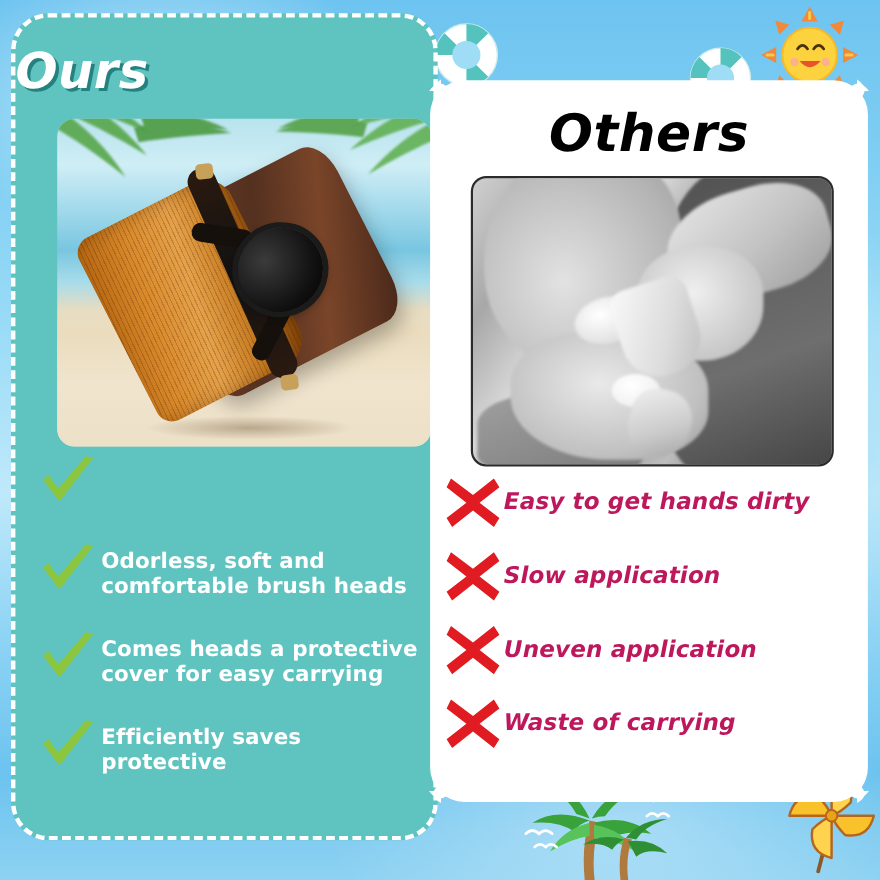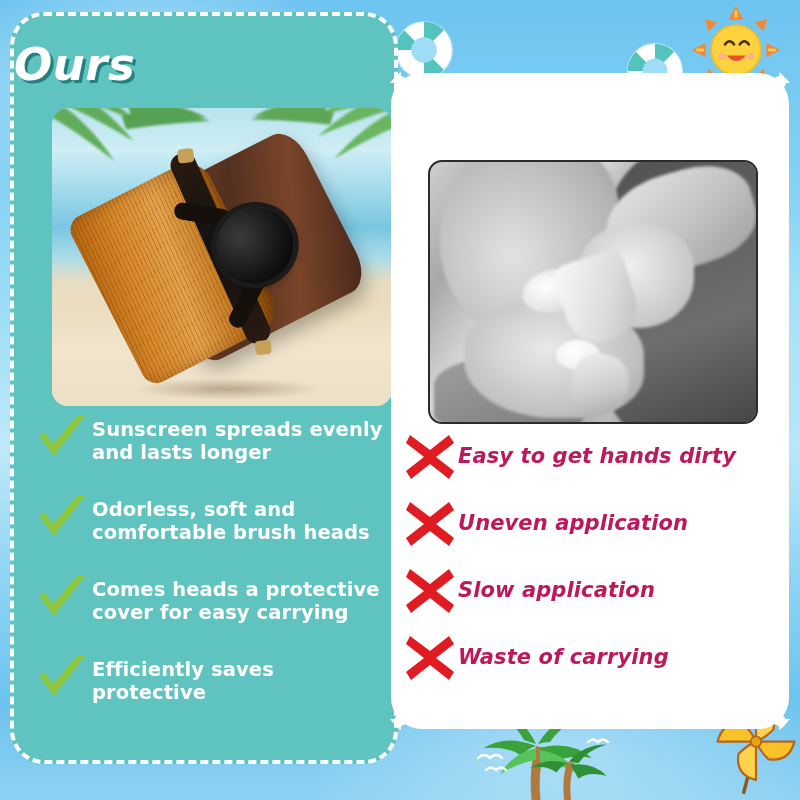--- a/index.html
+++ b/index.html
@@ -517,21 +517,20 @@
       </div>
       <div class="brush-shadow"></div>
     </div>
 
     <div class="benefits">
 
       <div class="benefit-row">
         <svg class="check-icon" viewBox="0 0 52 46">
           <path d="M3 22 L18 42 L49 2 L42 1 L17 30 L8 18 Z" fill="#8cc63e"></path>
         </svg>
-        <div class="benefit-text">Sunscreen spreads evenly and lasts longer</div>
       </div>
 
       <div class="benefit-row">
         <svg class="check-icon" viewBox="0 0 52 46">
           <path d="M3 22 L18 42 L49 2 L42 1 L17 30 L8 18 Z" fill="#8cc63e"></path>
         </svg>
         <div class="benefit-text">Odorless, soft and comfortable brush heads</div>
       </div>
 
       <div class="benefit-row">
@@ -559,20 +558,21 @@
     <svg class="scallop sc-bottom" viewBox="0 0 400 14" preserveAspectRatio="none">
       <path d="M0 0 Q10 14 20 0 Q30 14 40 0 Q50 14 60 0 Q70 14 80 0 Q90 14 100 0 Q110 14 120 0 Q130 14 140 0 Q150 14 160 0 Q170 14 180 0 Q190 14 200 0 Q210 14 220 0 Q230 14 240 0 Q250 14 260 0 Q270 14 280 0 Q290 14 300 0 Q310 14 320 0 Q330 14 340 0 Q350 14 360 0 Q370 14 380 0 Q390 14 400 0 Z" fill="#ffffff"></path>
     </svg>
     <svg class="scallop sc-left" viewBox="0 0 14 658" preserveAspectRatio="none">
       <path d="M14 0 Q0 10 14 20 Q0 30 14 40 Q0 50 14 60 Q0 70 14 80 Q0 90 14 100 Q0 110 14 120 Q0 130 14 140 Q0 150 14 160 Q0 170 14 180 Q0 190 14 200 Q0 210 14 220 Q0 230 14 240 Q0 250 14 260 Q0 270 14 280 Q0 290 14 300 Q0 310 14 320 Q0 330 14 340 Q0 350 14 360 Q0 370 14 380 Q0 390 14 400 Q0 410 14 420 Q0 430 14 440 Q0 450 14 460 Q0 470 14 480 Q0 490 14 500 Q0 510 14 520 Q0 530 14 540 Q0 550 14 560 Q0 570 14 580 Q0 590 14 600 Q0 610 14 620 Q0 630 14 640 Q0 650 14 658 Z" fill="#ffffff"></path>
     </svg>
     <svg class="scallop sc-right" viewBox="0 0 14 658" preserveAspectRatio="none">
       <path d="M0 0 Q14 10 0 20 Q14 30 0 40 Q14 50 0 60 Q14 70 0 80 Q14 90 0 100 Q14 110 0 120 Q14 130 0 140 Q14 150 0 160 Q14 170 0 180 Q14 190 0 200 Q14 210 0 220 Q14 230 0 240 Q14 250 0 260 Q14 270 0 280 Q14 290 0 300 Q14 310 0 320 Q14 330 0 340 Q14 350 0 360 Q14 370 0 380 Q14 390 0 400 Q14 410 0 420 Q14 430 0 440 Q14 450 0 460 Q14 470 0 480 Q14 490 0 500 Q14 510 0 520 Q14 530 0 540 Q14 550 0 560 Q14 570 0 580 Q14 590 0 600 Q14 610 0 620 Q14 630 0 640 Q14 650 0 658 Z" fill="#ffffff"></path>
     </svg>
 
+    <div class="title-others">Others</div>
 
     <div class="photo-others">
       <div class="go-shape torso"></div>
       <div class="go-shape shoulder"></div>
       <div class="go-shape leg"></div>
       <div class="go-shape arm-upper"></div>
       <div class="go-shape palm-hand"></div>
       <div class="go-shape hand-hold"></div>
       <div class="go-shape cap"></div>
       <div class="go-shape bottle"></div>
@@ -586,28 +586,28 @@
         <svg class="x-icon" viewBox="0 0 52 48">
           <path d="M6 2 L2 10 L20 24 L2 38 L7 46 L26 31 L45 46 L50 38 L32 24 L50 10 L45 2 L26 17 Z" fill="#e01b22"></path>
         </svg>
         <div class="drawback-text">Easy to get hands dirty</div>
       </div>
 
       <div class="drawback-row">
         <svg class="x-icon" viewBox="0 0 52 48">
           <path d="M6 2 L2 10 L20 24 L2 38 L7 46 L26 31 L45 46 L50 38 L32 24 L50 10 L45 2 L26 17 Z" fill="#e01b22"></path>
         </svg>
-        <div class="drawback-text">Uneven application</div>
+        <div class="drawback-text">Slow application</div>
       </div>
 
       <div class="drawback-row">
         <svg class="x-icon" viewBox="0 0 52 48">
           <path d="M6 2 L2 10 L20 24 L2 38 L7 46 L26 31 L45 46 L50 38 L32 24 L50 10 L45 2 L26 17 Z" fill="#e01b22"></path>
         </svg>
-        <div class="drawback-text">Slow application</div>
+        <div class="drawback-text">Uneven application</div>
       </div>
 
       <div class="drawback-row">
         <svg class="x-icon" viewBox="0 0 52 48">
           <path d="M6 2 L2 10 L20 24 L2 38 L7 46 L26 31 L45 46 L50 38 L32 24 L50 10 L45 2 L26 17 Z" fill="#e01b22"></path>
         </svg>
         <div class="drawback-text">Waste of carrying</div>
       </div>
 
     </div>

